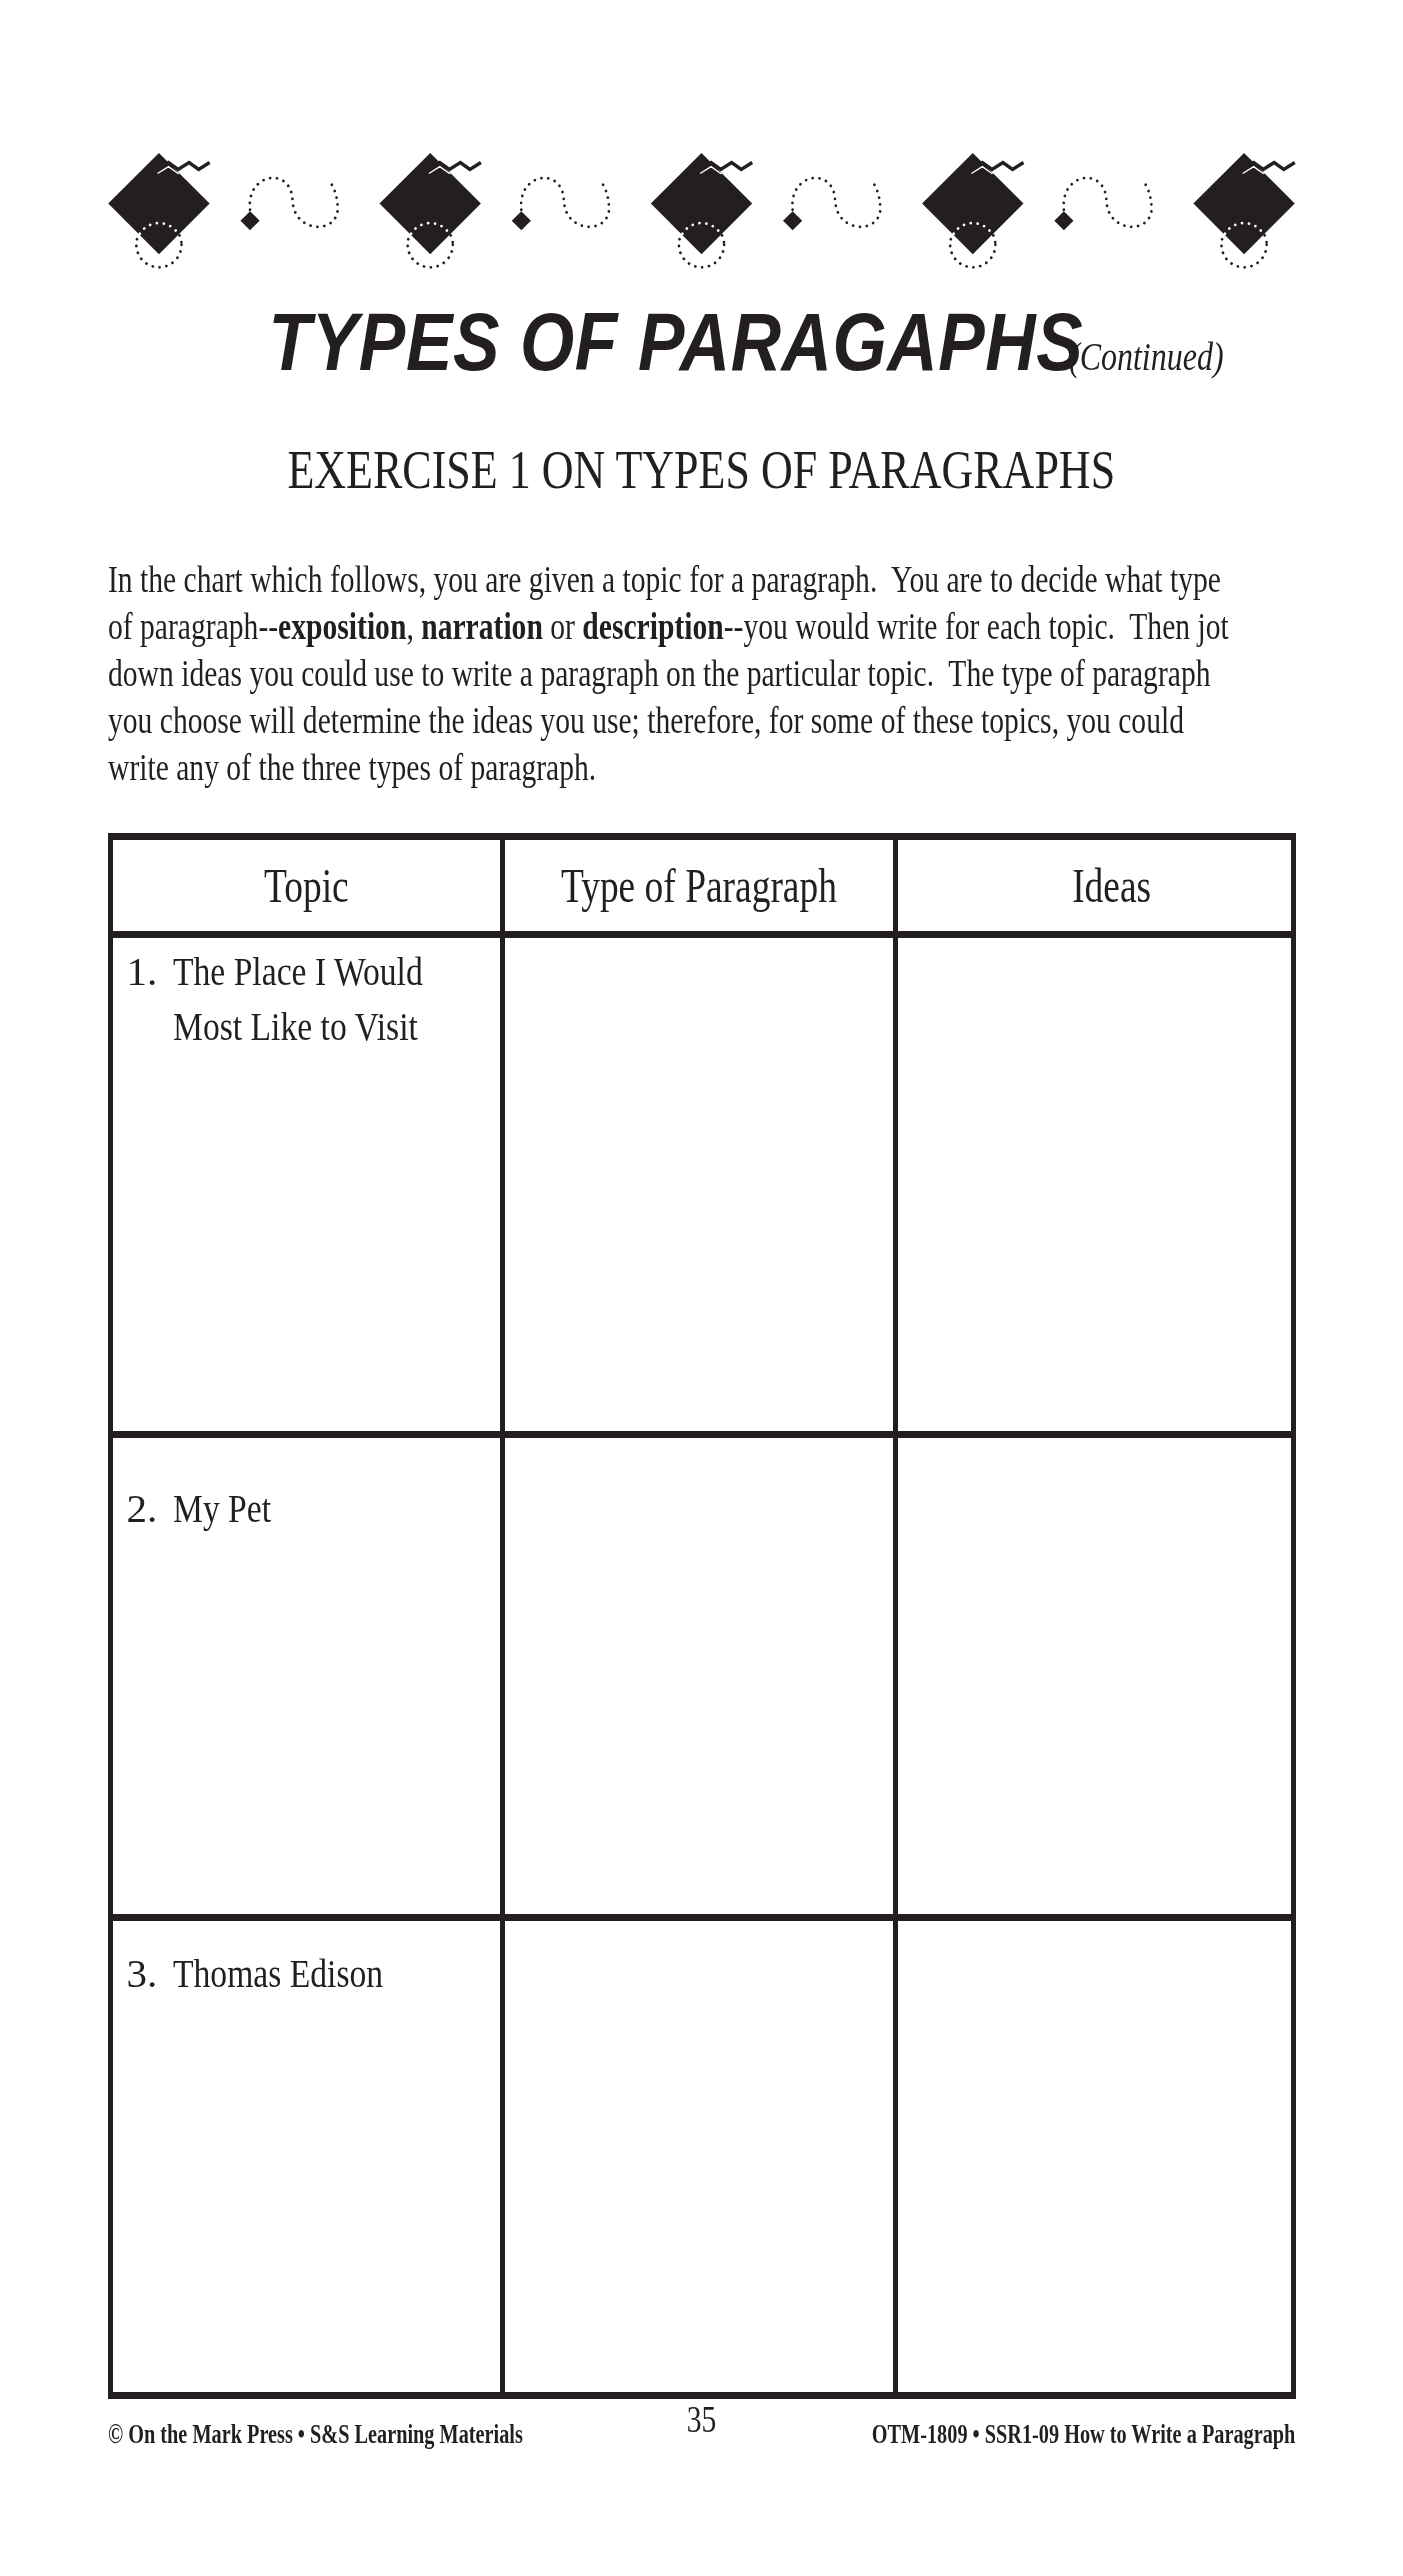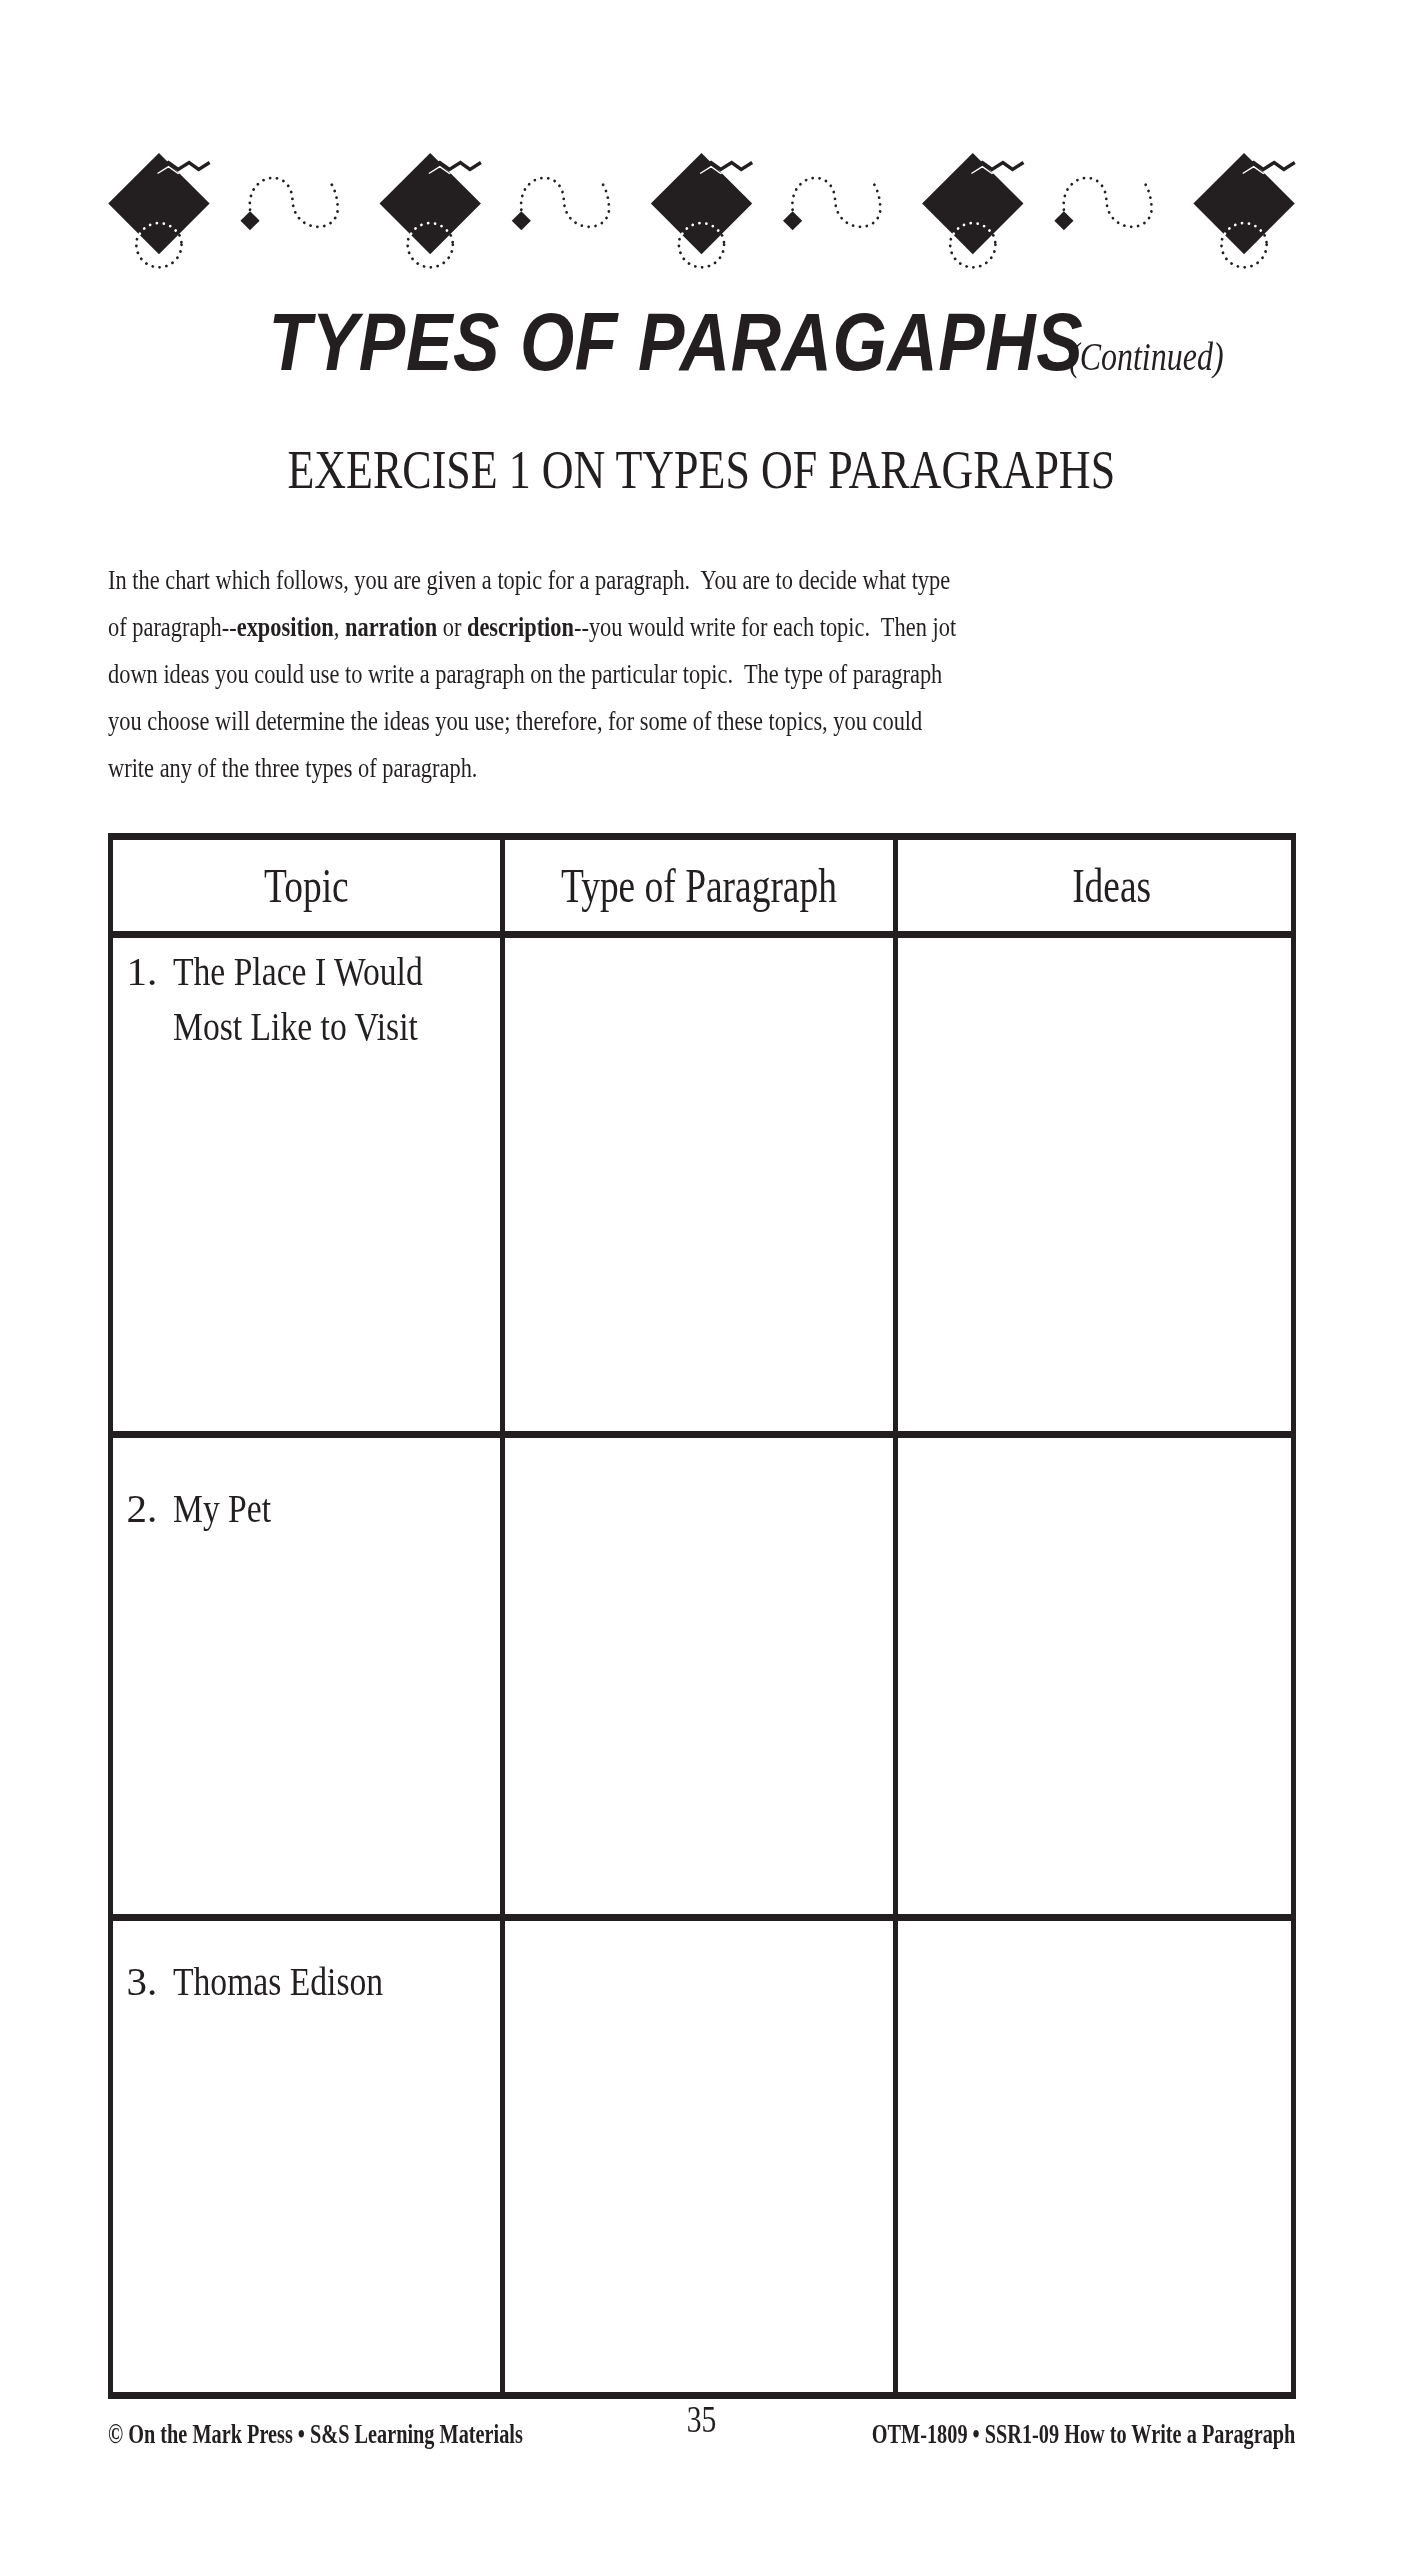--- a/index.html
+++ b/index.html
@@ -72,21 +72,21 @@
 
   
   #instructions {
     position: absolute;
     left: 108px; top: 556px;
     width: 1188px;
   }
   .instr-line {
     height: 47px;
     line-height: 47px;
-    font-size: 28px;
+    font-size: 37px;
     white-space: nowrap;
   }
   .instr-line span.inner {
     display: inline-block;
     transform: scaleX(0.80);
     transform-origin: left center;
   }
   .instr-line b { font-weight: 700; }
 
   
@@ -282,21 +282,21 @@
 
   <div class="cell" style="left:4.8px;top:605px;width:387px;height:476px;margin-top:14px;">
     <div class="topic-text" style="top:29px;">
       <div><span class="num">2.</span><span class="inner">My Pet</span></div>
     </div>
   </div>
   <div class="cell" style="left:397px;top:605px;width:388px;height:476px;"></div>
   <div class="cell" style="left:789px;top:605px;width:394px;height:476px;"></div>
 
   <div class="cell" style="left:4.8px;top:1088px;width:387px;height:471px;">
-    <div class="topic-text" style="top:25px;margin-top:8px;">
+    <div class="topic-text" style="top:25px;">
       <div><span class="num">3.</span><span class="inner">Thomas Edison</span></div>
     </div>
   </div>
   <div class="cell" style="left:397px;top:1088px;width:388px;height:471px;"></div>
   <div class="cell" style="left:789px;top:1088px;width:394px;height:471px;"></div>
 </div>
 
 <div id="footer-left" class="footer-text">
   <span>© On the Mark Press • S&amp;S Learning Materials</span>
 </div>

